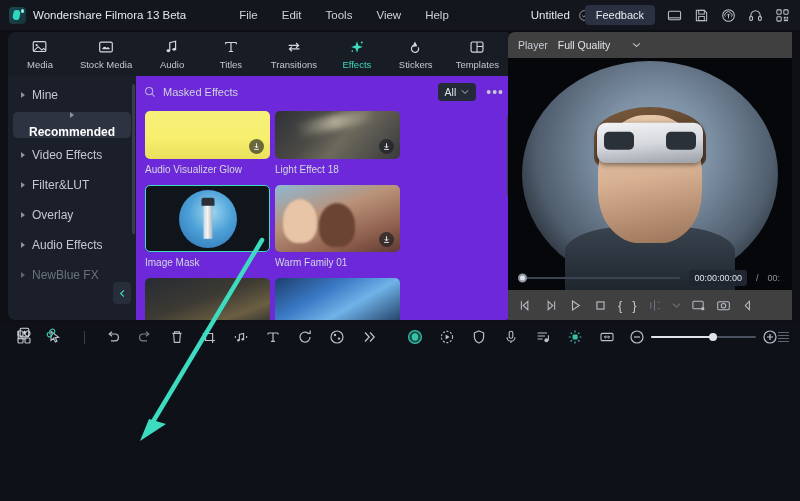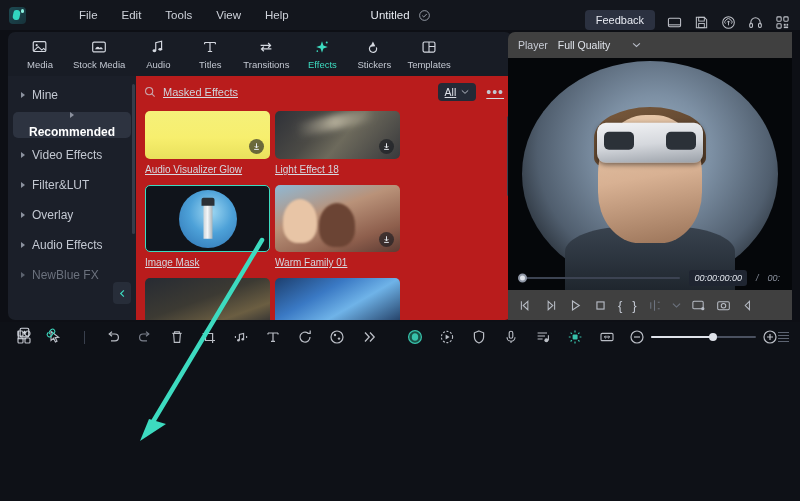--- a/index.html
+++ b/index.html
@@ -34,33 +34,33 @@
   }
   .app-name { font-size:11.5px; color:#e4e7ee; white-space:nowrap; }
   .menu { display:flex; gap:0px; margin-left:41px; }
   .menu-item {
     font-size:11.5px; color:#ced2da; padding:4px 12px; cursor:default;
     border-radius:3px;
   }
   .doc-title-wrap{ display:flex; align-items:center; gap:8px; margin-left:70px;}
   .doc-title{ font-size:11.5px; color:#e4e7ee; }
   .check-ic{ width:13px;height:13px;display:block;}
-  .tb-right{ position:absolute; right:10px; top:0; height:30px; display:flex; align-items:flex-end; gap:12px;}
+  .tb-right{ position:absolute; right:10px; top:0; height:30px; display:flex; align-items:center; gap:12px;}
   .feedback-btn{
     background:#2b3140; color:#e7eaf1; font-size:11px;
     padding:4px 11px; border-radius:4px; border:none; cursor:pointer;
     font-family:"Liberation Sans",sans-serif;
   }
   .tb-ic{ width:15px; height:15px; display:block; opacity:.88; cursor:pointer;}
 
   
   .tabbar{
     position:absolute; left:8px; top:32px; width:504px; height:44px;
     background:#181c25; border-radius:7px 7px 0 0;
-    display:flex; align-items:center; justify-content:flex-start; padding:0 6px;
+    display:flex; align-items:center; justify-content:space-between; padding:0 6px;
   }
   .tab{
     display:flex; flex-direction:column; align-items:center; gap:3px;
     padding:3px 7px; cursor:pointer; border-radius:4px; min-width:52px;
   }
   .tab .ic{ width:18px; height:18px; display:block; }
   .tab .lb{ font-size:9.5px; color:#c3c8d2; white-space:nowrap;}
   .tab.active .lb{ color:#3ddbc0; }
 
   
@@ -81,21 +81,21 @@
   .collapse-btn{
     position:absolute; right:5px; bottom:16px;
     width:18px; height:22px; border-radius:4px; background:#272d39;
     display:flex; align-items:center; justify-content:center; cursor:pointer;
   }
   .cat-scroll{ position:absolute; right:1px; top:8px; width:3px; height:150px; background:#373d4a; border-radius:2px;}
 
   
   .fxpanel{
     position:absolute; left:136px; top:76px; width:376px; height:244px;
-    background:#b91c1c; border-radius:0 0 7px 0; overflow:hidden;text-decoration:underline;
+    background:#6d28d9; border-radius:0 0 7px 0; overflow:hidden;
   }
   .fxhead{ display:flex; align-items:center; height:26px; padding:0 8px; margin-top:3px;}
   .search-ic{ width:12px;height:12px;display:block;opacity:.75;}
   .fxtitle{ font-size:11px; color:#cfd3db; margin-left:7px;}
   .fx-all{
     margin-left:auto; display:flex; align-items:center; gap:5px;
     background:#242a36; border-radius:4px; padding:3px 7px; cursor:pointer;
   }
   .fx-all span{ font-size:10.5px; color:#dfe3ea;}
   .dots{ font-size:14px; color:#c2c7d1; letter-spacing:1px; margin-left:10px; cursor:pointer; line-height:10px;}
@@ -195,21 +195,21 @@
     content:""; position:absolute; right:7px; top:9px; width:30px; height:18px;
     border-radius:5px; background:#2b3138;
   }
   .jacket{
     position:absolute; left:50%; bottom:0; transform:translateX(-50%);
     width:170px; height:64px; border-radius:40% 40% 0 0;
     background:linear-gradient(180deg,#39434f,#1f262e);
   }
   .scrubrow{
     position:absolute; left:0; bottom:30px; width:284px; height:24px;
-    display:flex; align-items:center; padding:0 12px; gap:9px;font-style:italic;
+    display:flex; align-items:center; padding:0 12px; gap:9px;
   }
   .scrubtrack{ flex:1; height:2px; background:#3c4352; border-radius:2px; position:relative;}
   .scrubknob{
     position:absolute; left:-2px; top:50%; transform:translateY(-50%);
     width:9px; height:9px; border-radius:50%; background:#dfe3ea; border:2px solid #8f97a6;
   }
   .tc{
     font-size:9px; background:#1f2531; padding:3px 5px; border-radius:3px;
     color:#dfe3ea; white-space:nowrap; font-family:"Liberation Sans",sans-serif;
   }
@@ -244,20 +244,21 @@
   .annot{ position:absolute; left:0; top:0; width:800px; height:501px; pointer-events:none; z-index:40;}
 </style>
 </head>
 <body>
 
 <div class="app">
 
   <div class="titlebar">
     <div class="logo-wrap">
       <span class="logo"></span>
+      <span class="app-name">Wondershare Filmora 13 Beta</span>
     </div>
     <div class="menu">
       <div class="menu-item">File</div>
       <div class="menu-item">Edit</div>
       <div class="menu-item">Tools</div>
       <div class="menu-item">View</div>
       <div class="menu-item">Help</div>
     </div>
     <div class="doc-title-wrap">
       <span class="doc-title">Untitled</span>

